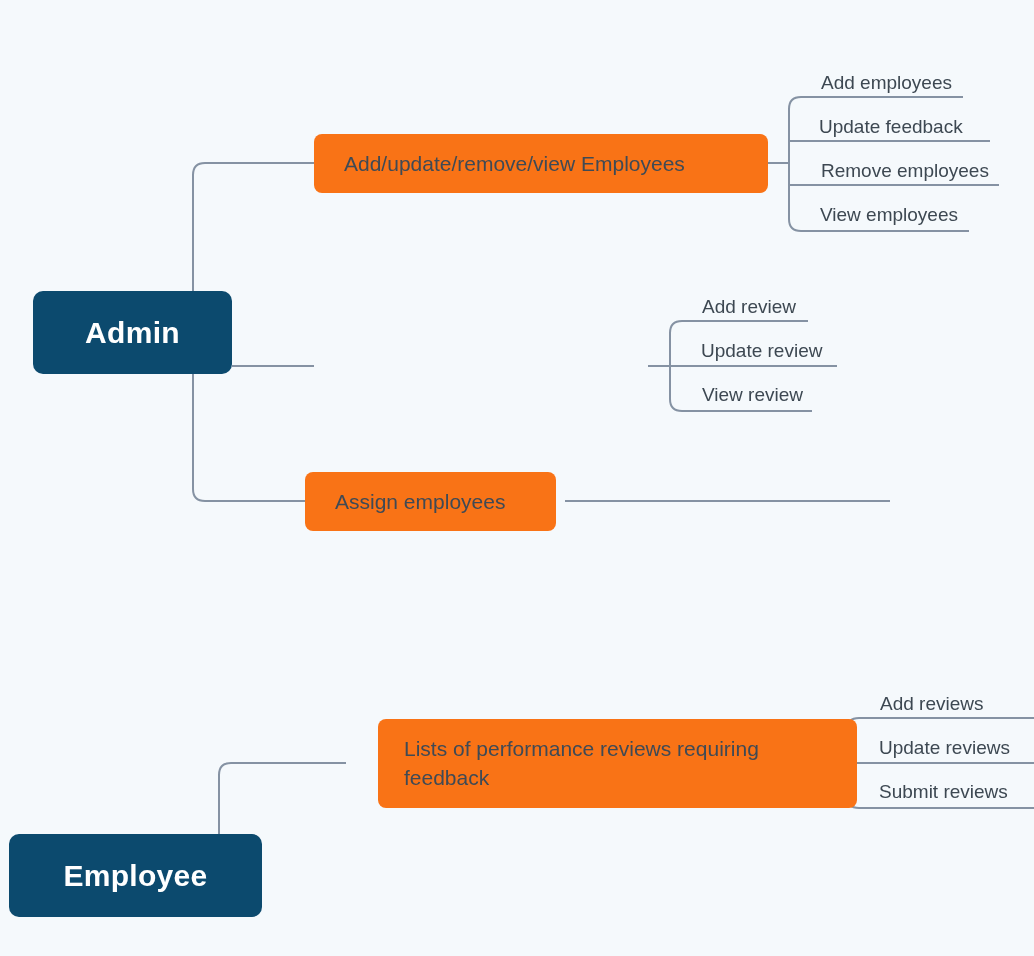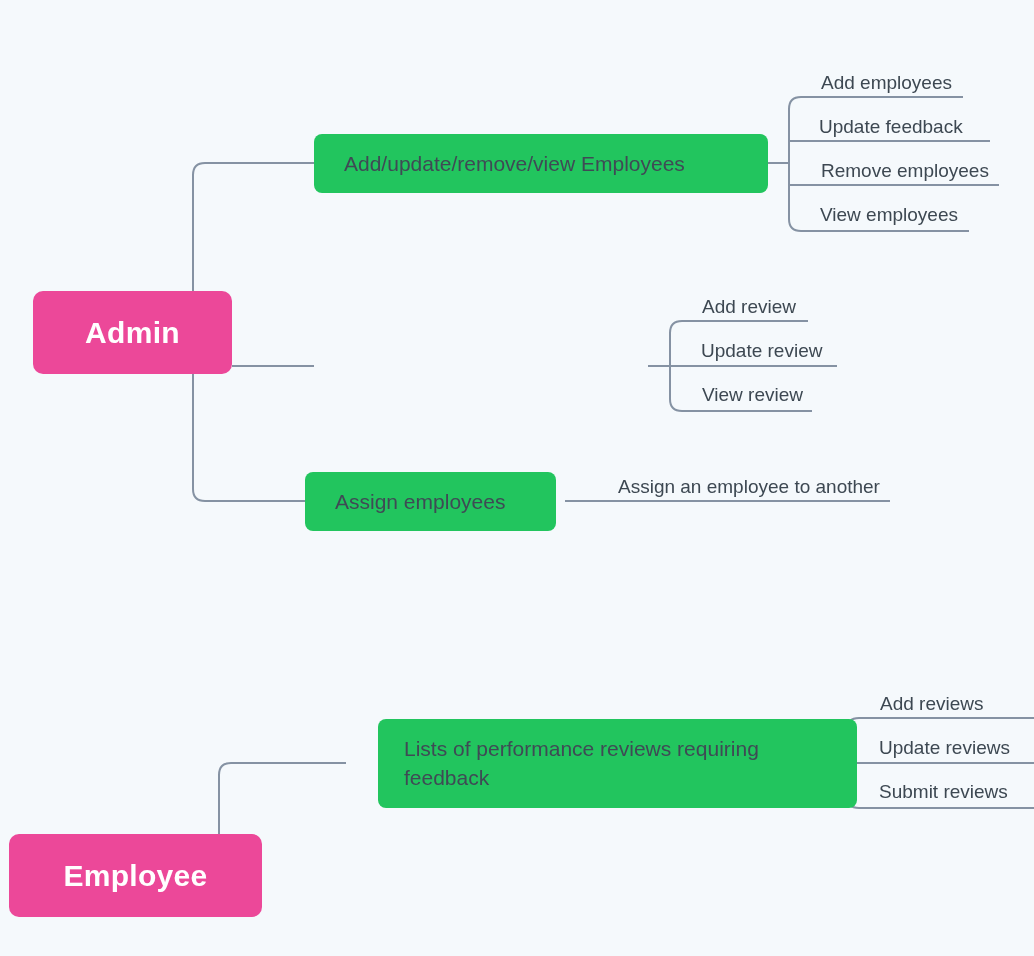--- a/index.html
+++ b/index.html
@@ -32,30 +32,30 @@
     stroke-width: 2;
   }
   .node {
     position: absolute;
     box-sizing: border-box;
     display: flex;
     align-items: center;
   }
   .node-root {
     border-radius: 10px;
-    background: #ec4899;
+    background: #0c4a6e;
     color: #ffffff;
     justify-content: center;
     font-size: 30px;
     font-weight: bold;
     letter-spacing: 0.3px;
   }
   .node-branch {
     border-radius: 8px;
-    background: #22c55e;
+    background: #f97316;
     color: #3f4a55;
     font-size: 21px;
     padding: 0 30px;
   }
   .node-branch.multiline {
     line-height: 1.35;
     padding: 0 26px;
   }
   .node-leaf {
     color: #3d4852;
@@ -135,23 +135,20 @@
   <div class="node node-leaf" style="left:702px; top:286px; width:106px; height:35px;">
     <span>Add review</span>
   </div>
   <div class="node node-leaf" style="left:701px; top:330px; width:135px; height:35px;">
     <span>Update review</span>
   </div>
   <div class="node node-leaf" style="left:702px; top:374px; width:113px; height:35px;">
     <span>View review</span>
   </div>
 
-  <div class="node node-leaf" style="left:618px; top:466px; width:260px; height:35px;">
-    <span>Assign an employee to another</span>
-  </div>
 
   <div class="node node-leaf" style="left:880px; top:683px; width:117px; height:35px;">
     <span>Add reviews</span>
   </div>
   <div class="node node-leaf" style="left:879px; top:727px; width:146px; height:35px;">
     <span>Update reviews</span>
   </div>
   <div class="node node-leaf" style="left:879px; top:771px; width:148px; height:35px;">
     <span>Submit reviews</span>
   </div>

